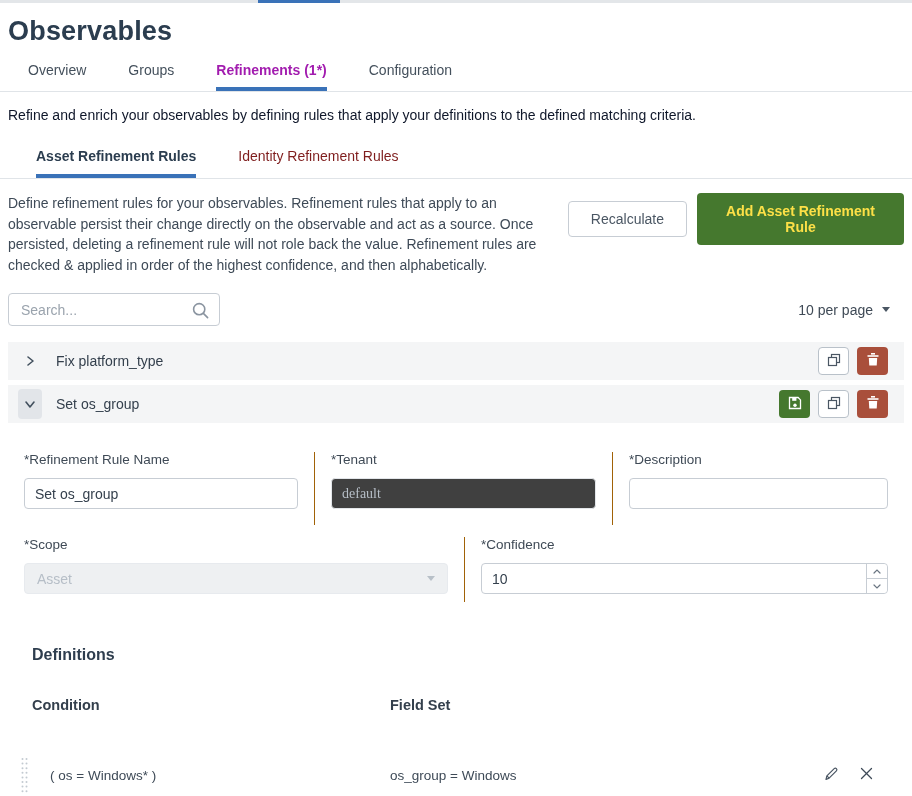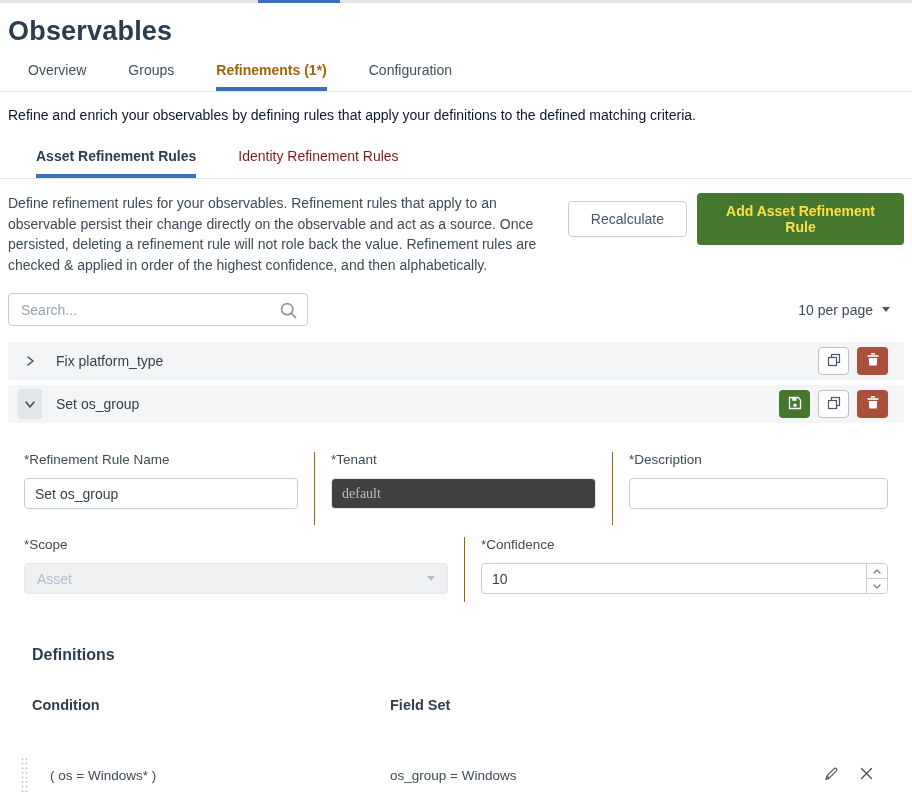--- a/index.html
+++ b/index.html
@@ -15,38 +15,38 @@
     color:#3e4a57;font-size:14px;position:relative;
   }
   
   .top-strip{height:3px;background:#e3e6e9;position:relative;}
   .top-strip .seg{position:absolute;left:258px;top:0;width:82px;height:3px;background:var(--accent-blue);}
 
   h1{margin:13px 8px 0;font-size:27px;font-weight:bold;color:#2b3d4f;letter-spacing:.2px;}
 
   .tabs{display:flex;gap:42px;padding:15px 0 0 28px;border-bottom:1px solid #e0e4e8;}
   .tab{padding-bottom:9px;border-bottom:4px solid transparent;color:#44505c;cursor:pointer;}
-  .tab.active{color:#a16207;font-weight:bold;border-bottom-color:var(--accent-blue);}
+  .tab.active{color:#a21caf;font-weight:bold;border-bottom-color:var(--accent-blue);}
 
   .intro{margin:15px 8px 0;color:#0f172a;}
 
   .subtabs{display:flex;gap:42px;padding:25px 0 0 36px;border-bottom:1px solid #e0e4e8;}
   .subtab{padding-bottom:10px;border-bottom:4px solid transparent;color:#7f1d1d;cursor:pointer;}
   .subtab.active{color:#2b3d4f;font-weight:bold;border-bottom-color:var(--accent-blue);}
 
   .info-row{display:flex;align-items:flex-start;margin:14px 8px 0;}
   .info-text{width:580px;line-height:20.5px;}
   .action-btns{display:flex;gap:10px;margin-left:auto;align-items:center;}
   .btn-secondary{background:#fff;border:1px solid #c7cdd4;border-radius:4px;padding:9px 22px;
     color:#4a5663;font-size:14px;cursor:pointer;font-family:inherit;}
   .btn-primary{background:var(--green);border:none;border-radius:4px;padding:10px 18px;
     color:#fde047;font-weight:bold;font-size:14px;cursor:pointer;font-family:inherit;}
 
   .search-row{display:flex;justify-content:space-between;align-items:center;margin:18px 8px 16px;}
-  .search-box{position:relative;width:300px;}
+  .search-box{position:relative;width:212px;}
   .search-box input{width:100%;height:33px;border:1px solid #c7cdd4;border-radius:4px;
     padding:0 36px 0 12px;font-size:14px;color:#3e4a57;font-family:inherit;outline:none;}
   .search-box input::placeholder{color:#9aa3ad;}
   .search-glyph{position:absolute;right:10px;top:8px;pointer-events:none;}
   .per-page{display:flex;align-items:center;gap:9px;color:#3f4a56;margin-right:14px;cursor:pointer;}
   .caret-down{width:0;height:0;border-left:4.5px solid transparent;border-right:4.5px solid transparent;
     border-top:5.5px solid #4a5663;}
 
   .rules{margin:0 8px;}
   .rule-row{display:flex;align-items:center;background:#f4f5f6;margin-bottom:5px;height:38px;

